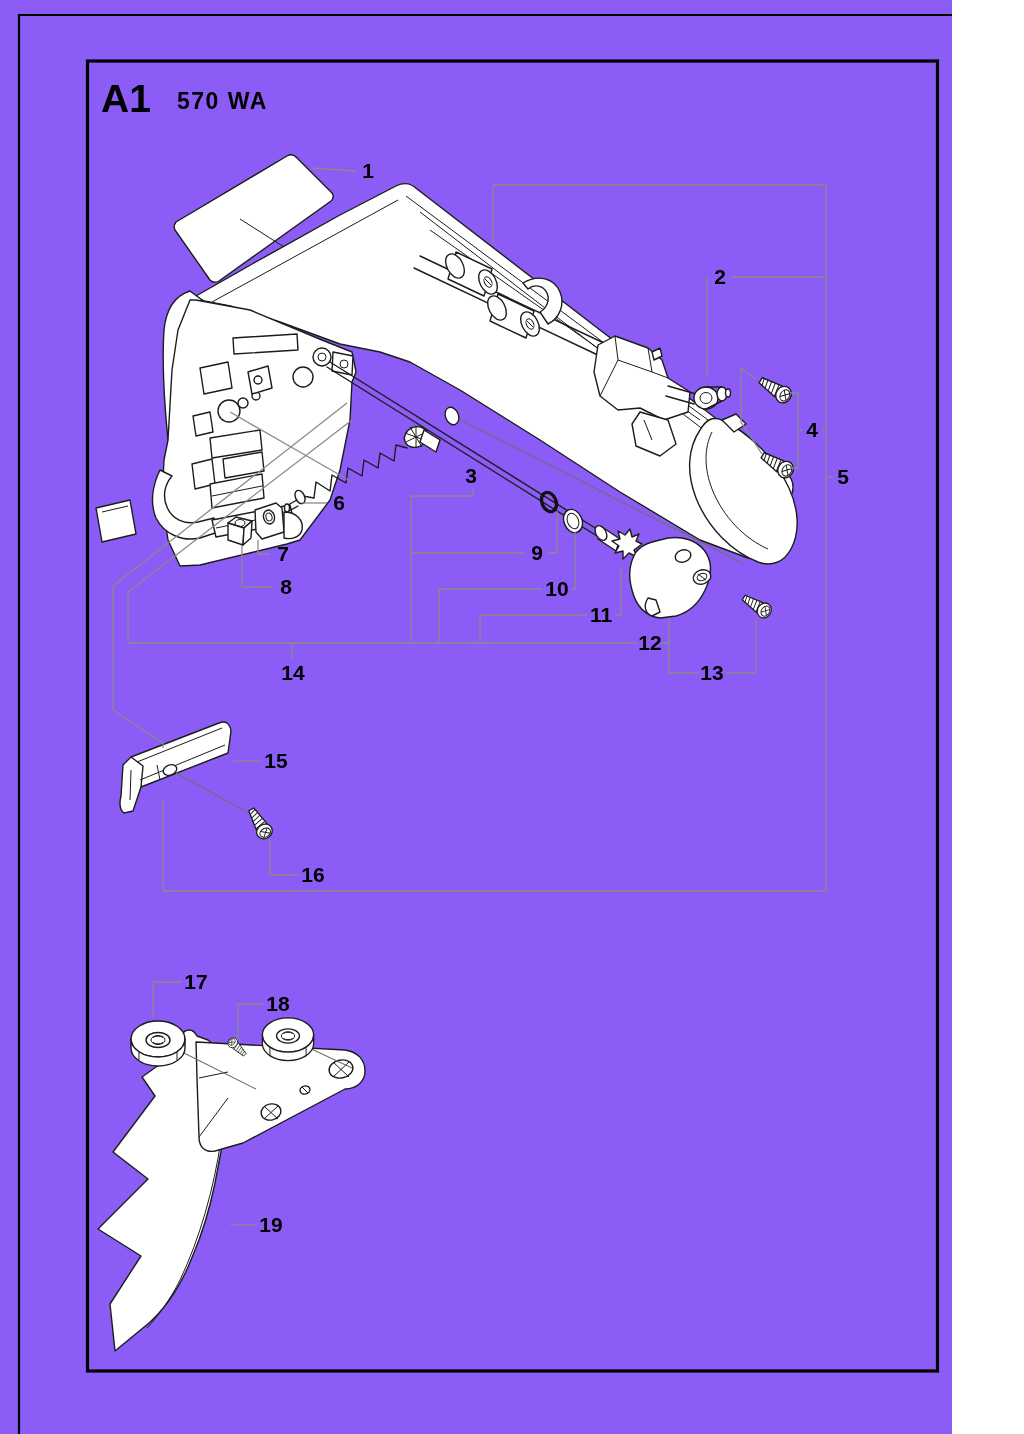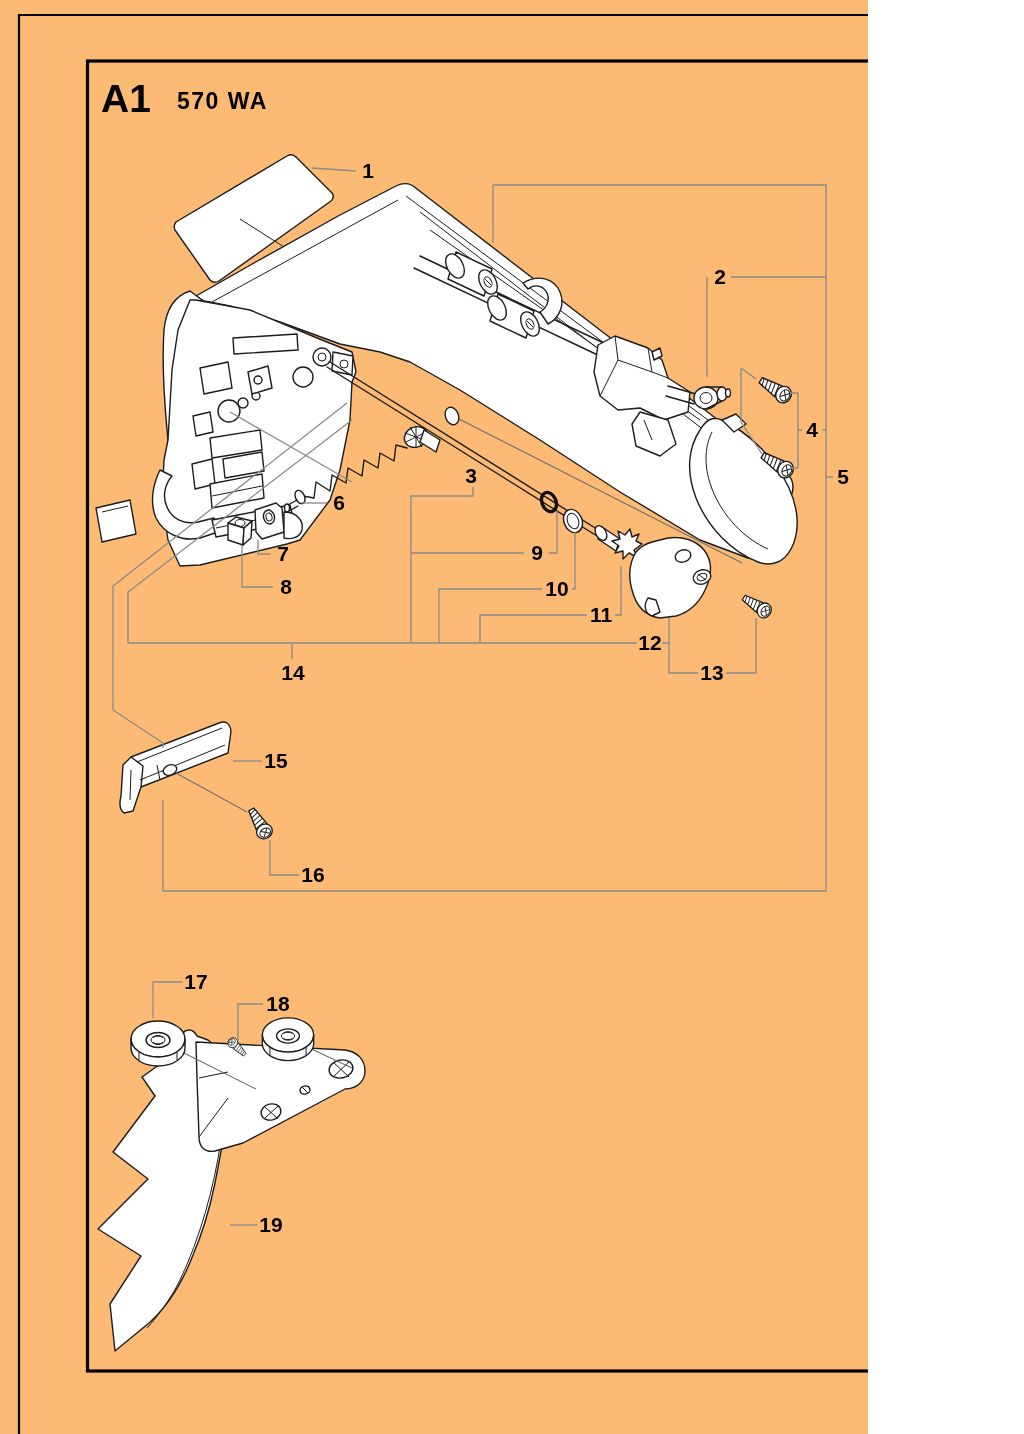--- a/index.html
+++ b/index.html
@@ -1,16 +1,16 @@
 <!DOCTYPE html>
 <html><head>
 <meta charset="utf-8">
 <style>
   html,body{margin:0;padding:0;background:#ffffff;}
-  .page{position:relative;width:868px;height:1434px;background:#fdba74;overflow:hidden;
+  .page{position:relative;width:952px;height:1434px;background:#8b5cf6;overflow:hidden;
         font-family:"Liberation Sans",sans-serif;}
   svg{position:absolute;left:0;top:0;}
   .ink{stroke:#1c1c1c;stroke-width:1.4;fill:none;stroke-linejoin:round;stroke-linecap:round;}
   .inkf{stroke:#1c1c1c;stroke-width:1.4;fill:#ffffff;stroke-linejoin:round;stroke-linecap:round;}
   .thin{stroke:#1c1c1c;stroke-width:1;fill:none;}
   .bold{stroke:#111;stroke-width:3.4;fill:none;}
   .leader{stroke:#8a8a8a;stroke-width:1.3;fill:none;stroke-linejoin:miter;stroke-linecap:butt;}
   .align{stroke:#6f6f6f;stroke-width:1.1;fill:none;}
   .lbl{font-family:"Liberation Sans",sans-serif;font-weight:bold;font-size:21px;fill:#000;text-anchor:middle;}
   .title-a{font-family:"Liberation Sans",sans-serif;font-weight:bold;font-size:39px;fill:#000;}

